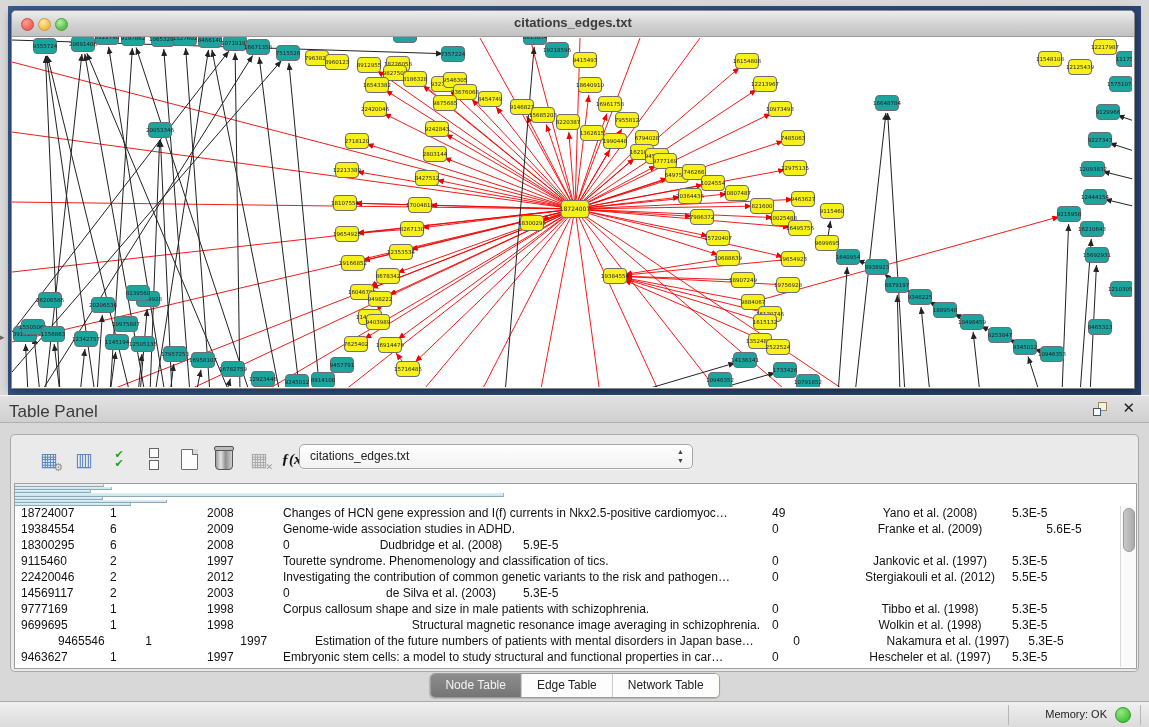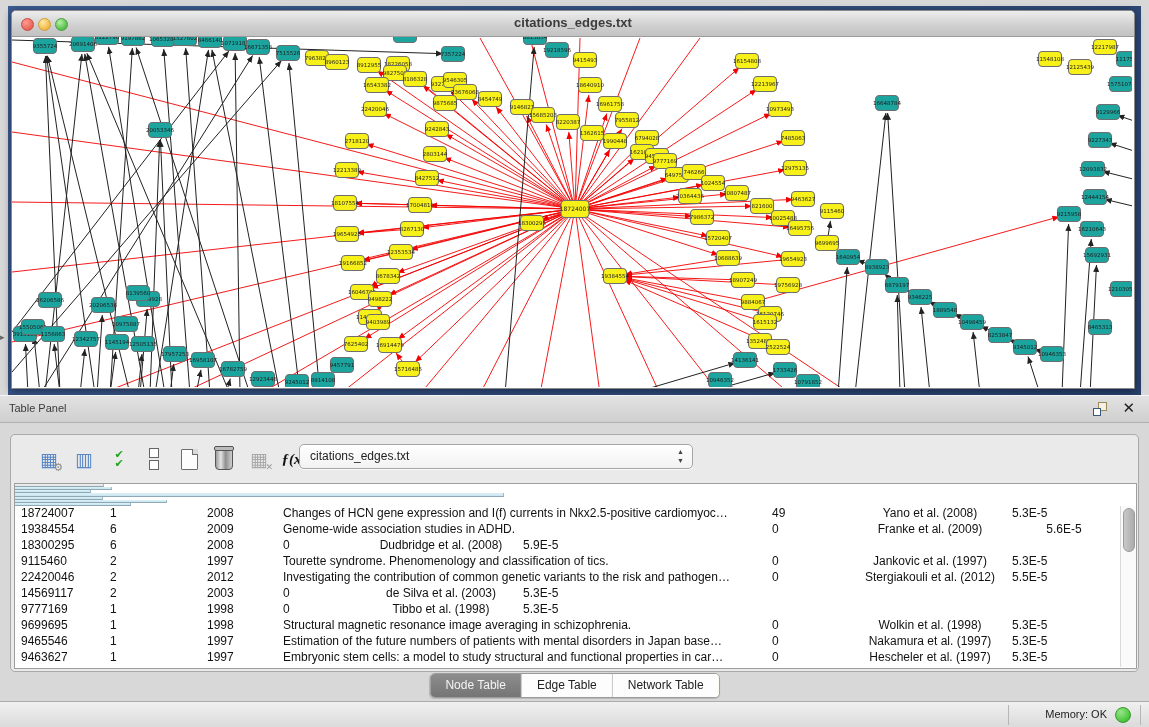--- a/index.html
+++ b/index.html
@@ -17,21 +17,21 @@
   .tl.y{left:26px;background:radial-gradient(circle at 35% 30%,#ffe9a8,#f5bf4f 60%,#dfa33c);border:1px solid #d09e38;}
   .tl.g{left:43px;background:radial-gradient(circle at 35% 30%,#b8f0a8,#61c455 60%,#4aa83f);border:1px solid #47a23d;}
   .canvas{position:absolute;left:0;top:26px;width:1120px;height:350px;background:#fff;overflow:hidden;}
   .canvas svg{display:block;width:1120px;height:350px;}
   .side-arrow{position:absolute;left:0px;top:332px;font-size:9px;color:#666;}
   .splitter-chevron{position:absolute;left:570px;top:397px;width:0;height:0;
     border-left:5px solid transparent;border-right:5px solid transparent;border-bottom:5px solid #8a8a8a;}
   
   .panel-header{position:absolute;left:0;top:395px;width:1149px;height:26px;
     background:linear-gradient(#e2e2e2,#cfcfcf);border-top:1px solid #f4f4f4;border-bottom:1px solid #b0b0b0;}
-  .panel-title{position:absolute;left:9px;top:6px;font-size:11px;color:#3a3a3a;}
+  .panel-title{position:absolute;left:9px;top:6px;font-size:17px;color:#3a3a3a;}
   .float-ic{position:absolute;right:42px;top:6px;width:14px;height:14px;}
   .float-ic:before{content:"";position:absolute;right:0;top:0;width:7px;height:7px;border:1.5px solid #9a8a55;background:#f4f0e4;}
   .float-ic:after{content:"";position:absolute;left:0;bottom:0;width:6px;height:6px;border:1.5px solid #3b5a7a;background:#fff;}
   .close-ic{position:absolute;right:14px;top:3px;font-size:15px;font-weight:bold;color:#1d1d1d;cursor:default;}
   .panel-body{position:absolute;left:10px;top:434px;width:1127px;height:236px;
     background:#eaeaea;border:1px solid #a9a9a9;border-radius:5px;}
   
   .toolbar{position:absolute;left:26px;top:7px;height:34px;display:flex;align-items:center;gap:11px;}
   .tbicon{width:24px;height:26px;display:flex;align-items:center;justify-content:center;position:relative;font-size:19px;line-height:1;cursor:default;}
   .ic-blue{color:#5b87c5;}
@@ -630,35 +630,36 @@
           <div class="td" style="width: 97px;">2</div>
           <div class="td" style="width: 76px;">2003</div>
           <div class="td" style="width: 88px;">0</div>
           <div class="td center" style="width: 152px;">de Silva et al. (2003)</div>
           <div class="td" style="width: 116px;">5.3E-5</div>
         </div>
         <div class="tr">
           <div class="td" style="width: 89px;">9777169</div>
           <div class="td" style="width: 97px;">1</div>
           <div class="td" style="width: 76px;">1998</div>
+          <div class="td" style="width: 489px;">Corpus callosum shape and size in male patients with schizophrenia.</div>
           <div class="td" style="width: 88px;">0</div>
           <div class="td center" style="width: 152px;">Tibbo et al. (1998)</div>
           <div class="td" style="width: 116px;">5.3E-5</div>
         </div>
         <div class="tr">
           <div class="td" style="width: 89px;">9699695</div>
           <div class="td" style="width: 97px;">1</div>
           <div class="td" style="width: 76px;">1998</div>
-          <div class="td" style="width: 489px;">Structural magnetic resonance image averaging in schizophrenia.</div>
+          <div class="td" style="width: 489px; text-align: right;">Structural magnetic resonance image averaging in schizophrenia.</div>
           <div class="td" style="width: 88px;">0</div>
           <div class="td center" style="width: 152px;">Wolkin et al. (1998)</div>
           <div class="td" style="width: 116px;">5.3E-5</div>
         </div>
         <div class="tr">
-          <div class="td" style="width: 89px;">9465546</div>
+          <div class="td" style="width: 89px; margin-left: 37px;">9465546</div>
           <div class="td" style="width: 97px;">1</div>
           <div class="td" style="width: 76px;">1997</div>
           <div class="td" style="width: 489px;">Estimation of the future numbers of patients with mental disorders in Japan base…</div>
           <div class="td" style="width: 88px;">0</div>
           <div class="td center" style="width: 152px;">Nakamura et al. (1997)</div>
           <div class="td" style="width: 116px;">5.3E-5</div>
         </div>
         <div class="tr">
           <div class="td" style="width: 89px;">9463627</div>
           <div class="td" style="width: 97px;">1</div>

